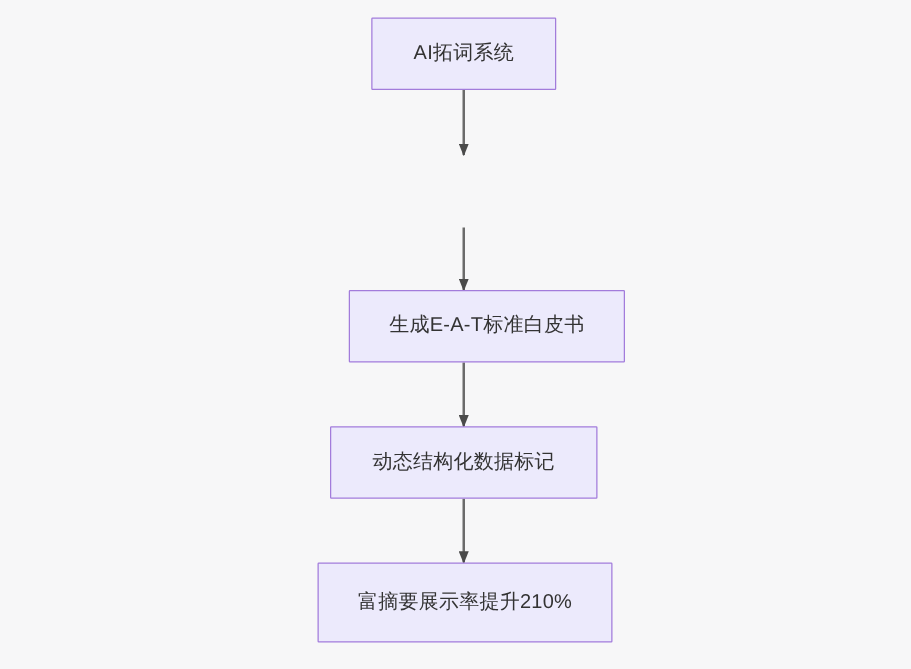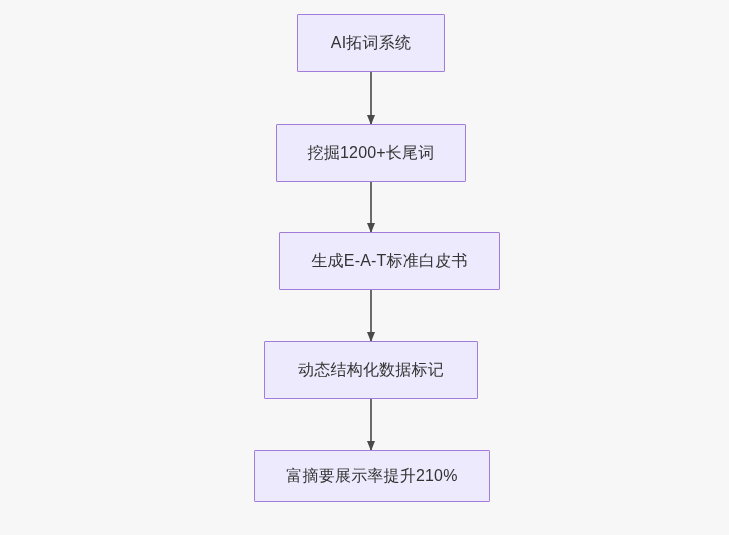--- a/index.html
+++ b/index.html
@@ -42,21 +42,21 @@
     line-height: 1.2;
     color: #333333;
     letter-spacing: 0.2px;
     white-space: nowrap;
   }
   
   #node-0 { left: 297px; top: 14px;  width: 148px; height: 58px; }
   #node-1 { left: 276px; top: 124px; width: 190px; height: 58px; }
   #node-2 { left: 261px; top: 232px; width: 221px; height: 58px; margin-left: 18px; }
   #node-3 { left: 264px; top: 341px; width: 214px; height: 58px; text-align: right; }
-  #node-4 { left: 254px; top: 450px; width: 236px; height: 52px; }
+  #node-4 { left: 254px; top: 450px; width: 236px; height: 64px; }
 </style>
 </head>
 <body>
 
 <div id="flowchart-canvas">
 
   <svg class="edge-layer" viewBox="0 0 729 535" width="729" height="535" xmlns="http://www.w3.org/2000/svg">
     <defs>
       <marker id="arrowhead" markerWidth="10" markerHeight="8" refX="9" refY="4" orient="auto" markerUnits="userSpaceOnUse">
         <polygon points="0,0 10,4 0,8" fill="#4a4a4a"></polygon>
@@ -65,23 +65,20 @@
     <line x1="371" y1="72" x2="371" y2="124" stroke="#6b6b6b" stroke-width="2" marker-end="url(#arrowhead)"></line>
     <line x1="371" y1="182" x2="371" y2="232" stroke="#6b6b6b" stroke-width="2" marker-end="url(#arrowhead)"></line>
     <line x1="371" y1="290" x2="371" y2="341" stroke="#6b6b6b" stroke-width="2" marker-end="url(#arrowhead)"></line>
     <line x1="371" y1="399" x2="371" y2="450" stroke="#6b6b6b" stroke-width="2" marker-end="url(#arrowhead)"></line>
   </svg>
 
   <div class="node" id="node-0">
     <span class="node-label">AI拓词系统</span>
   </div>
 
-  <div class="node" id="node-1">
-    <span class="node-label">挖掘1200+长尾词</span>
-  </div>
 
   <div class="node" id="node-2">
     <span class="node-label">生成E-A-T标准白皮书</span>
   </div>
 
   <div class="node" id="node-3">
     <span class="node-label">动态结构化数据标记</span>
   </div>
 
   <div class="node" id="node-4">

